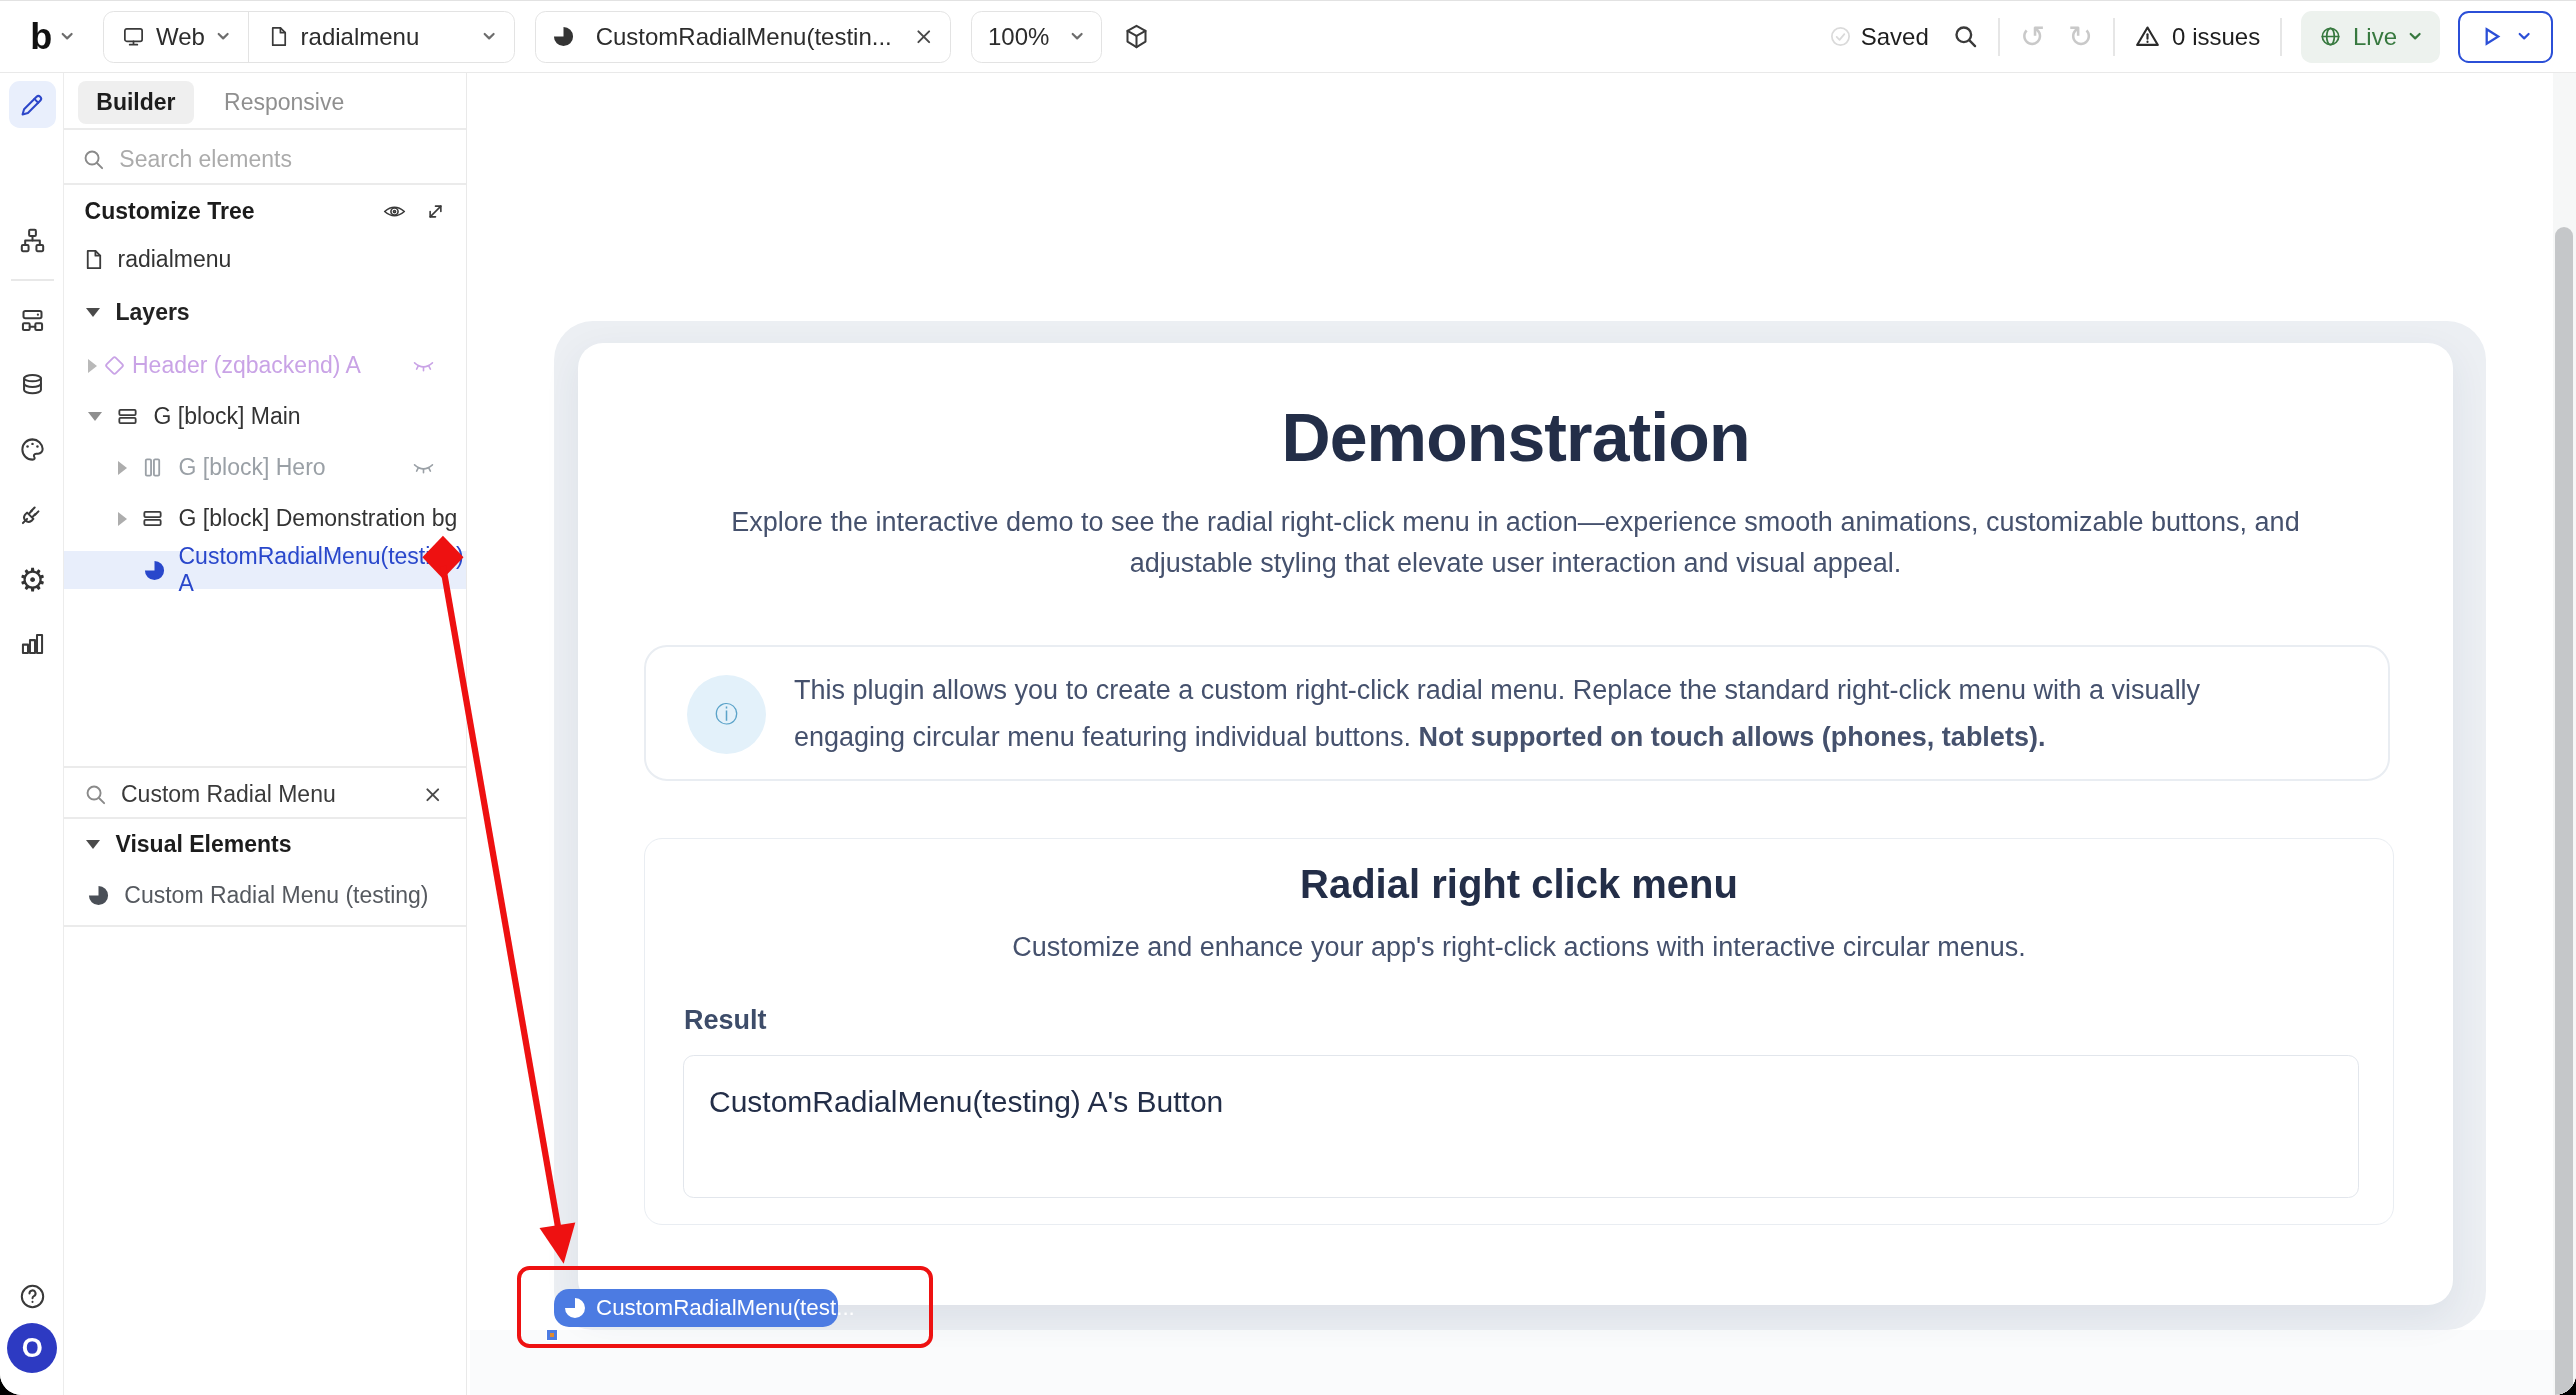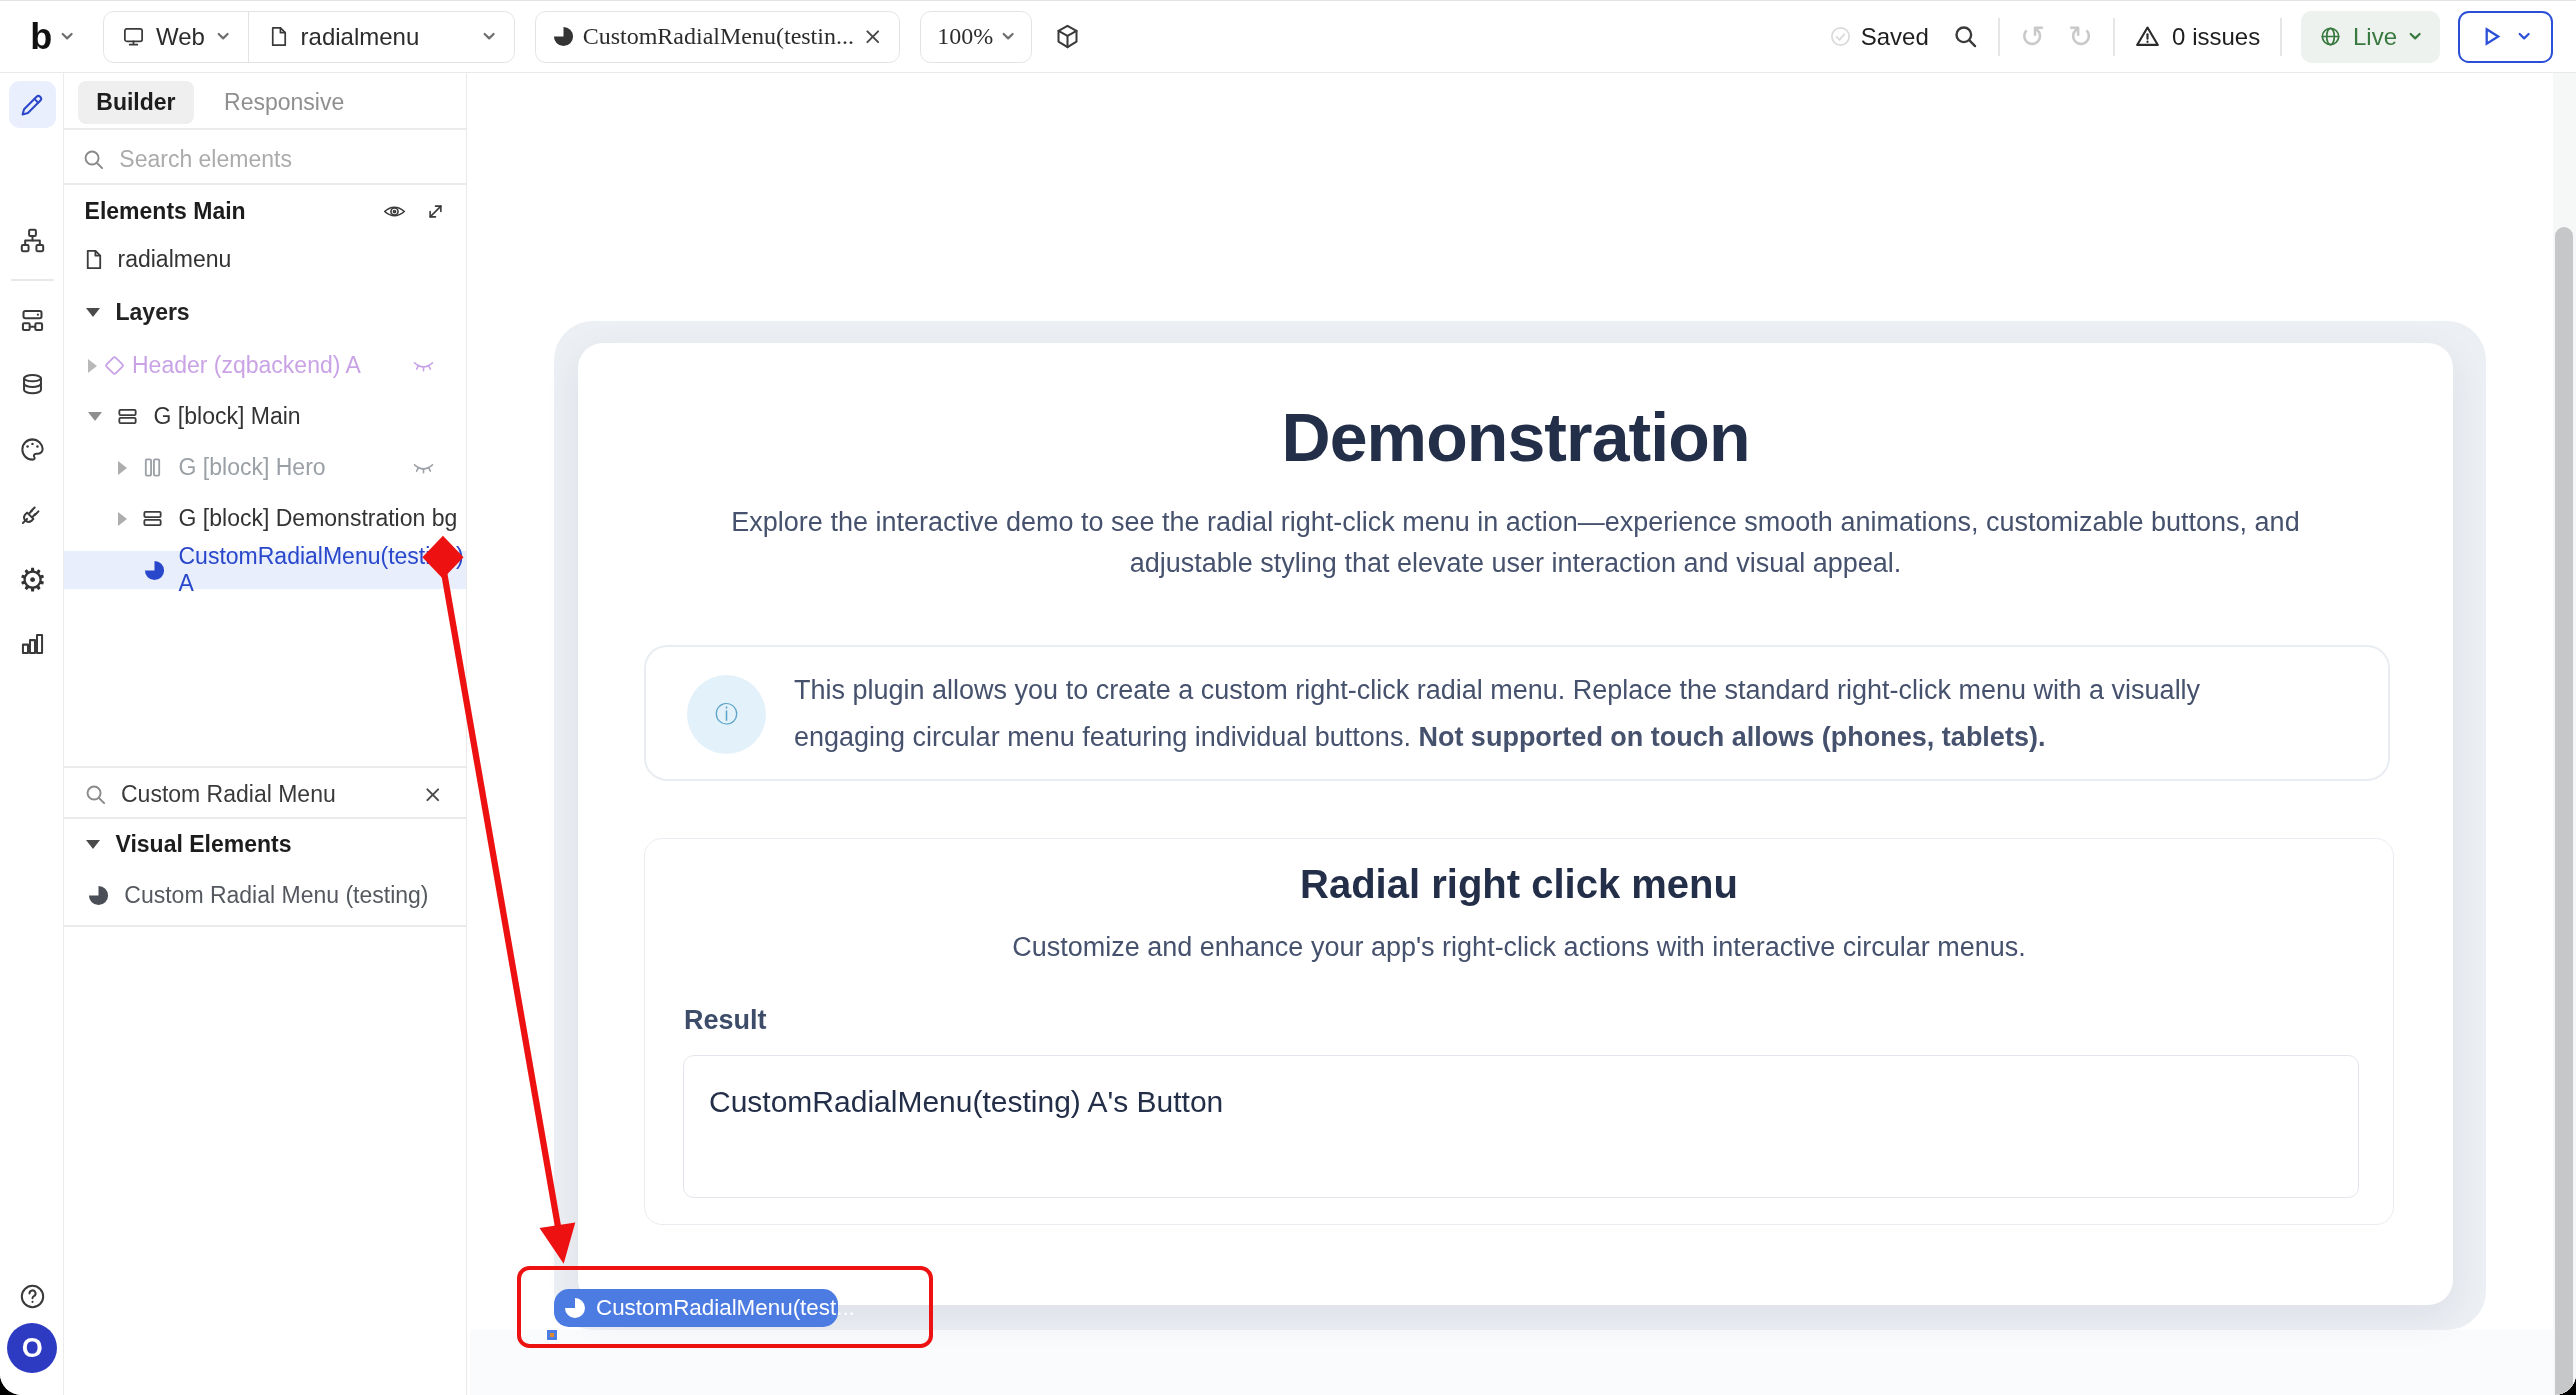--- a/index.html
+++ b/index.html
@@ -11,21 +11,21 @@
   .toolbar { position:absolute; left:0; top:0; width:2576px; height:72px; background:#fff; border-bottom:1.8px solid #e9e9e9; display:flex; align-items:center; padding:0 23px; font-size:24px; color:#2c2c2c; }
   .tb-left { display:flex; align-items:center; }
   .tb-right { margin-left:auto; display:flex; align-items:center; }
   .logo { font-size:36px; font-weight:700; color:#111; letter-spacing:-0.9px; display:flex; align-items:center; gap:9px; padding:0 7.2px; }
   .chev { width:14.3px; height:14.3px; flex:none; }
   .chev polyline { fill:none; stroke:#6d6d6d; stroke-width:2.4; stroke-linecap:round; stroke-linejoin:round; }
   .segbox { display:flex; align-items:center; height:52px; border:1.8px solid #e3e3e3; border-radius:10.7px; margin-left:21.5px; overflow:hidden; }
   .seg { display:flex; align-items:center; gap:10.7px; padding:0 18px; height:100%; }
   .seg + .seg { border-left:1.8px solid #e3e3e3; }
   .seg .sp { width:41px; }
-  .box { display:flex; align-items:center; height:52px; border:1.8px solid #e3e3e3; border-radius:10.7px; margin-left:19.7px; padding:0 16px; gap:8px;font-family:Liberation Serif, serif; }
+  .box { display:flex; align-items:center; height:52px; border:1.8px solid #e3e3e3; border-radius:10.7px; margin-left:19.7px; padding:0 16px; gap:21px; }
   .icon24 { width:23px; height:23px; flex:none; }
   .icon24 * , .icon28 * { fill:none; stroke:#3a3a3a; stroke-width:1.8; stroke-linecap:round; stroke-linejoin:round; }
   .icon28 { width:27px; height:27px; flex:none; }
   .pie-dark { width:23px; height:23px; } .pie-dark path { fill:#343434; }
   .xclose { width:21.5px; height:21.5px; } .xclose line { stroke:#4a4a4a; stroke-width:2.2; stroke-linecap:round; }
   .muted { color:#bcbcbc; }
   .tb-div { width:1.8px; height:38px; background:#e6e6e6; margin:0 19.7px; }
   .gicon { font-size:30px; color:#c9c9c9; line-height:1; }
   .issues { display:flex; align-items:center; gap:10.7px; font-weight:500; color:#1e1e1e; }
   .warn * { fill:none; stroke:#2b2b2b; stroke-width:1.9; stroke-linecap:round; stroke-linejoin:round; }
@@ -286,21 +286,21 @@
     <div class="prow" style="top:64px; height:45px; padding-left:18px; gap:14.3px">
       <svg class="mag" viewBox="0 0 24 24">
           <circle cx="10.5" cy="10.5" r="6.8"></circle>
           <line x1="15.6" y1="15.6" x2="21" y2="21"></line>
         </svg>
       <input class="pinput" placeholder="Search elements" style="">
     </div>
     <div class="hr" style="top:110px"></div>
 
     <div class="prow" style="top:118px; height:41px; padding-left:20.6px">
-      <span class="bold">Elements Main</span>
+      <span class="bold">Customize Tree</span>
       <svg class="eyeicon" style="margin-right:16px" viewBox="0 0 28 28">
           <path d="M3 14 Q14 4.5 25 14 Q14 23.5 3 14 Z"></path>
           <circle cx="14" cy="14" r="4"></circle>
           <circle cx="14" cy="14" r="1.2"></circle>
         </svg>
       <svg class="eyeicon" style="margin:0 18px 0 0" viewBox="0 0 28 28">
           <line x1="8" y1="20" x2="20" y2="8"></line>
           <polyline points="14,8 20,8 20,14"></polyline>
           <polyline points="14,20 8,20 8,14"></polyline>
         </svg>

